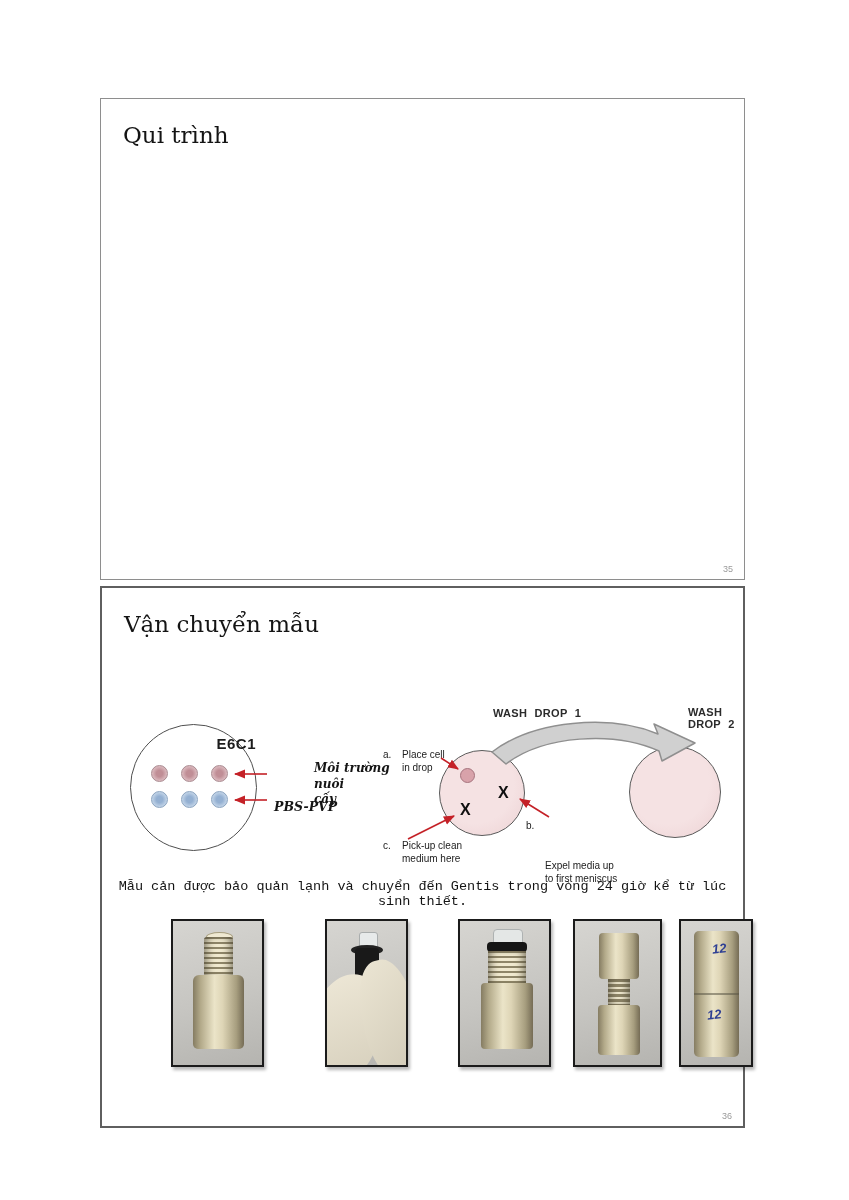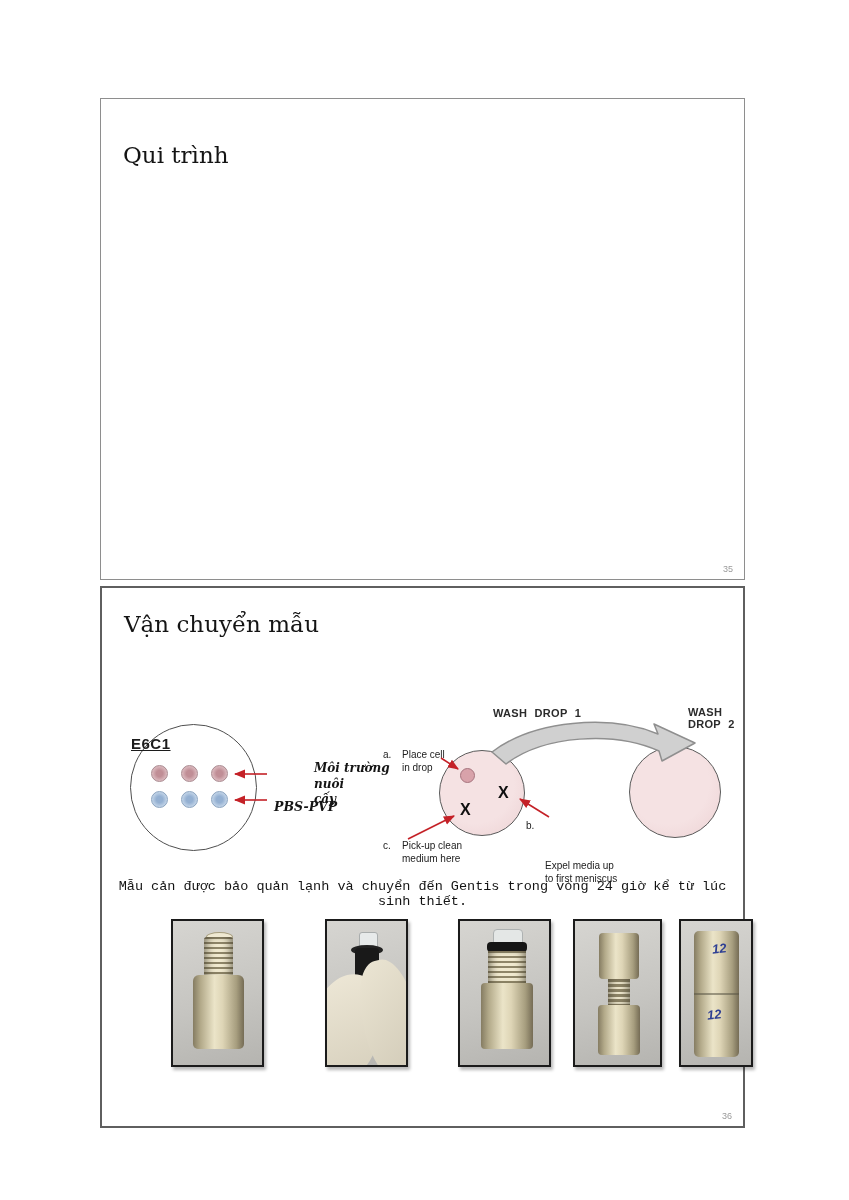--- a/index.html
+++ b/index.html
@@ -2,31 +2,31 @@
 <html><head>
 <meta charset="utf-8">
 <style>
   html,body{margin:0;padding:0;}
   body{width:849px;height:1200px;background:#ffffff;position:relative;
        font-family:"DejaVu Serif",serif;-webkit-font-smoothing:antialiased;}
   .slide{position:absolute;background:#fff;box-sizing:border-box;}
   #slide1{left:100px;top:98px;width:645px;height:482px;border:1px solid #8e8e8e;}
   #slide2{left:100px;top:586px;width:645px;height:542px;border:2px solid #5f5f5f;}
   .slide-title{position:absolute;left:22px;font-size:23px;color:#141414;font-weight:400;}
-  #slide1 .slide-title{top:28px;}
+  #slide1 .slide-title{top:8px;}
   #slide2 .slide-title{top:8px;}
   .pagenum{position:absolute;right:11px;bottom:5px;font:9px "Liberation Sans",sans-serif;color:#9a9a9a;}
   .body-text{position:absolute;left:17px;right:15px;top:48px;font-size:16.5px;line-height:1.5;
              text-align:justify;color:#141414;}
 
   
   .abs{position:absolute;}
   .dish{left:28px;top:136px;width:125px;height:125px;border:1.5px solid #4f4f4f;border-radius:50%;background:#fff;}
-  .dish-label{position:absolute;top:10px;left:0;width:100%;text-align:left;
-              font:bold 15px "Liberation Sans",sans-serif;letter-spacing:.5px;color:#1c1c1c;text-decoration:underline;}
+  .dish-label{position:absolute;top:10px;left:0;width:100%;text-align:right;
+              font:bold 15px "Liberation Sans",sans-serif;letter-spacing:.5px;color:#1c1c1c;}
   .dot{position:absolute;width:17px;height:17px;border-radius:50%;box-sizing:border-box;}
   .dot.culture{background:radial-gradient(circle at 50% 50%,#c08e96 0 30%,#ddbcc1 72%);border:1px solid #a98a90;}
   .dot.pbs{background:radial-gradient(circle at 50% 50%,#94b0d2 0 30%,#c5d6e9 72%);border:1px solid #8aa3c0;}
   .legend-culture{left:168px;top:173px;width:92px;font:bold italic 12px "DejaVu Serif",serif;
                   white-space:pre-line;line-height:1.3;color:#151515;margin-left:44px;}
   .legend-pbs{left:172px;top:211px;font:bold italic 12.5px "DejaVu Serif",serif;color:#151515;}
   .wash-title{font:bold 11px "Liberation Sans",sans-serif;color:#2b2b2b;word-spacing:4px;letter-spacing:.3px;margin-left:47px;}
   #wash1{left:344px;top:119px;} #wash2{left:539px;top:118px;}
   .drop{border-radius:50%;border:1.5px solid #5a5a5a;box-sizing:border-box;
         background:radial-gradient(circle at 42% 40%,#f5e2e3 0 55%,#ecd1d3 100%);}

